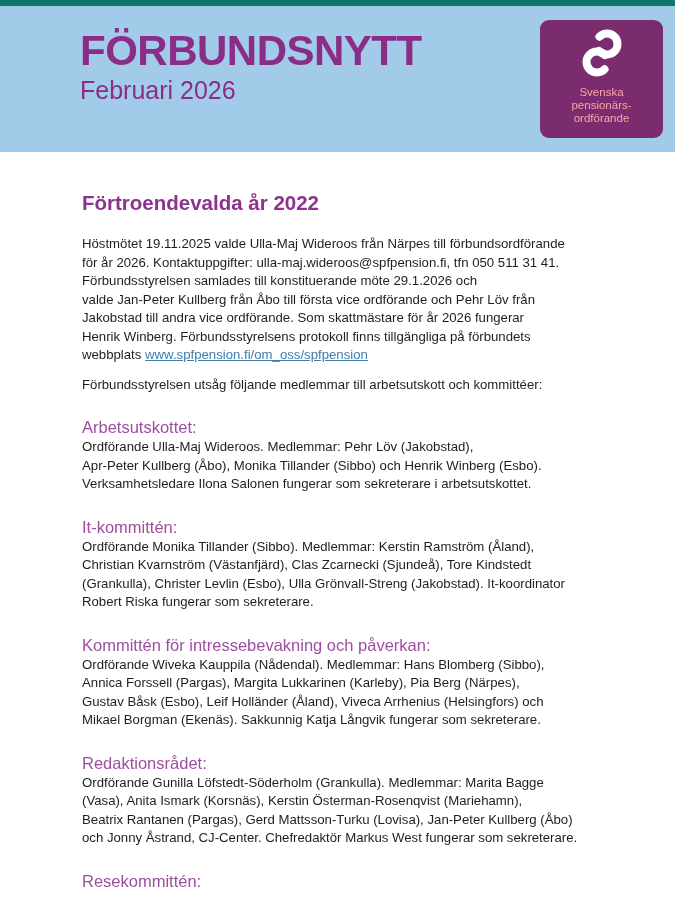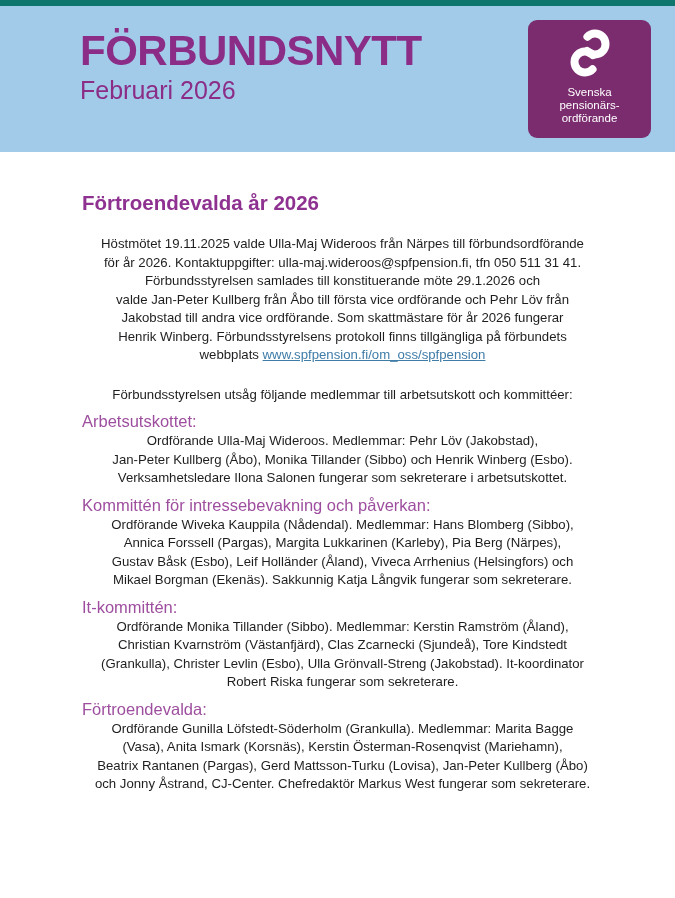--- a/index.html
+++ b/index.html
@@ -23,40 +23,40 @@
   .banner-text{padding:22px 0 0 80px;}
   .nl-title{
     font-size:42px;font-weight:bold;line-height:1.08;
     color:var(--banner-text,#8B2D87);letter-spacing:-0.5px;
   }
   .nl-issue{
     font-size:25px;font-weight:normal;margin-top:3px;
     color:var(--banner-text,#8B2D87);
   }
   .logo{
-    position:absolute;top:14px;right:24px;width:123px;height:118px;
+    position:absolute;top:14px;right:12px;width:123px;height:118px;
     background:var(--logo-bg,#7B2C6F);border-radius:9px;
-    text-align:center;color:#ffffff;
+    text-align:center;color:#fca5a5;
   }
   .logo svg{margin-top:9px;display:inline-block;}
   .logo-text{font-size:11.5px;line-height:13px;margin-top:1px;font-weight:500;}
 
   
   main{padding:0 72px 0 82px;}
   .article-heading{
     margin:39px 0 0;font-size:20.5px;font-weight:bold;
     color:var(--heading,#8E3190);
   }
   .body-text{
     margin:0;font-size:13.2px;line-height:18.5px;
-    color:var(--body-text,#1E1E20);white-space:pre-line;text-align:center;
+    color:var(--body-text,#1E1E20);white-space:pre-line;
   }
   .intro{margin-top:20px;}
-  .lead-in{margin-top:21px;}
-  .committee{margin-top:6px;}
+  .lead-in{margin-top:11px;}
+  .committee{margin-top:22px;}
   .section-title{
     margin:0;font-size:16.5px;font-weight:normal;line-height:22px;
     color:var(--section-heading,#9D4E9E);
   }
   a.link{color:var(--link,#3F7CA8);text-decoration:underline;cursor:pointer;}
 </style>
 </head>
 <body>
 
 <div class="page">
@@ -73,60 +73,61 @@
       </svg>
       <div class="logo-text">
         <div>Svenska</div>
         <div>pensionärs-</div>
         <div>ordförande</div>
       </div>
     </div>
   </header>
 
   <main>
-    <h2 class="article-heading">Förtroendevalda år 2026</h2>
+    <h2 class="article-heading">Förtroendevalda år 2022</h2>
 
     <p class="body-text intro"><span>Höstmötet 19.11.2025 valde Ulla-Maj Wideroos från Närpes till förbundsordförande
 för år 2026. Kontaktuppgifter: ulla-maj.wideroos@spfpension.fi, tfn 050 511 31 41.
 Förbundsstyrelsen samlades till konstituerande möte 29.1.2026 och
 valde Jan-Peter Kullberg från Åbo till första vice ordförande och Pehr Löv från
 Jakobstad till andra vice ordförande. Som skattmästare för år 2026 fungerar
 Henrik Winberg. Förbundsstyrelsens protokoll finns tillgängliga på förbundets
 webbplats </span><a class="link" href="#">www.spfpension.fi/om_oss/spfpension</a></p>
 
     <p class="body-text lead-in">Förbundsstyrelsen utsåg följande medlemmar till arbetsutskott och kommittéer:</p>
 
     <section class="committee">
       <h3 class="section-title">Arbetsutskottet:</h3>
       <p class="body-text">Ordförande Ulla-Maj Wideroos. Medlemmar: Pehr Löv (Jakobstad),
-Jan-Peter Kullberg (Åbo), Monika Tillander (Sibbo) och Henrik Winberg (Esbo).
+Apr-Peter Kullberg (Åbo), Monika Tillander (Sibbo) och Henrik Winberg (Esbo).
 Verksamhetsledare Ilona Salonen fungerar som sekreterare i arbetsutskottet.</p>
+    </section>
+
+    <section class="committee">
+      <h3 class="section-title">It-kommittén:</h3>
+      <p class="body-text">Ordförande Monika Tillander (Sibbo). Medlemmar: Kerstin Ramström (Åland),
+Christian Kvarnström (Västanfjärd), Clas Zcarnecki (Sjundeå), Tore Kindstedt
+(Grankulla), Christer Levlin (Esbo), Ulla Grönvall-Streng (Jakobstad). It-koordinator
+Robert Riska fungerar som sekreterare.</p>
     </section>
 
     <section class="committee">
       <h3 class="section-title">Kommittén för intressebevakning och påverkan:</h3>
       <p class="body-text">Ordförande Wiveka Kauppila (Nådendal). Medlemmar: Hans Blomberg (Sibbo),
 Annica Forssell (Pargas), Margita Lukkarinen (Karleby), Pia Berg (Närpes),
 Gustav Båsk (Esbo), Leif Holländer (Åland), Viveca Arrhenius (Helsingfors) och
 Mikael Borgman (Ekenäs). Sakkunnig Katja Långvik fungerar som sekreterare.</p>
     </section>
 
     <section class="committee">
-      <h3 class="section-title">It-kommittén:</h3>
-      <p class="body-text">Ordförande Monika Tillander (Sibbo). Medlemmar: Kerstin Ramström (Åland),
-Christian Kvarnström (Västanfjärd), Clas Zcarnecki (Sjundeå), Tore Kindstedt
-(Grankulla), Christer Levlin (Esbo), Ulla Grönvall-Streng (Jakobstad). It-koordinator
-Robert Riska fungerar som sekreterare.</p>
-    </section>
-
-    <section class="committee">
-      <h3 class="section-title">Förtroendevalda:</h3>
+      <h3 class="section-title">Redaktionsrådet:</h3>
       <p class="body-text">Ordförande Gunilla Löfstedt-Söderholm (Grankulla). Medlemmar: Marita Bagge
 (Vasa), Anita Ismark (Korsnäs), Kerstin Österman-Rosenqvist (Mariehamn),
 Beatrix Rantanen (Pargas), Gerd Mattsson-Turku (Lovisa), Jan-Peter Kullberg (Åbo)
 och Jonny Åstrand, CJ-Center. Chefredaktör Markus West fungerar som sekreterare.</p>
     </section>
 
     <section class="committee">
+      <h3 class="section-title">Resekommittén:</h3>
     </section>
   </main>
 
 </div>
 
 </body></html>

